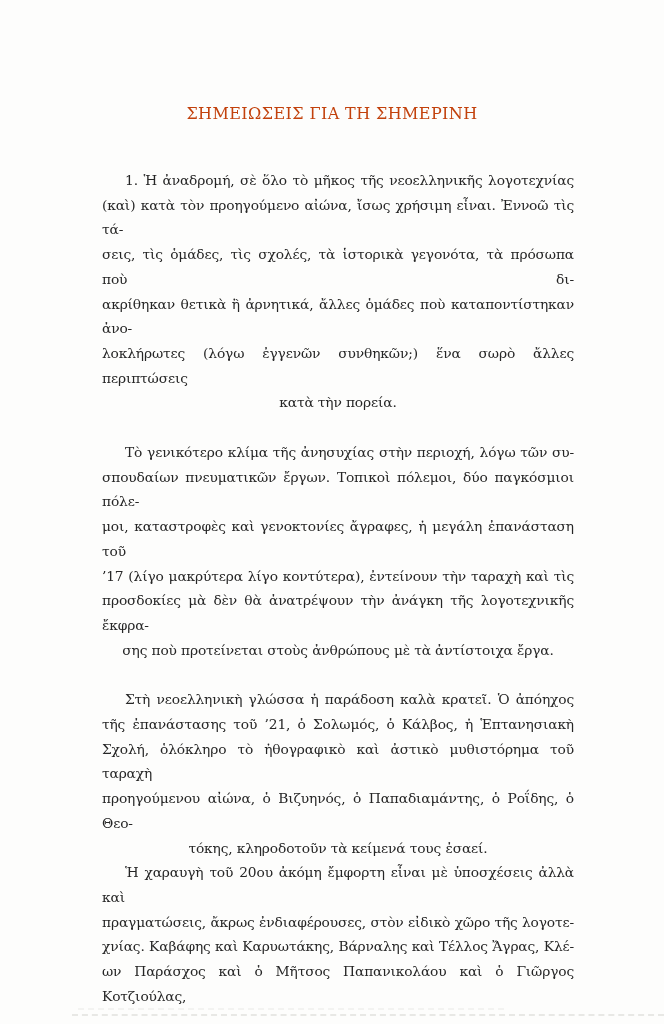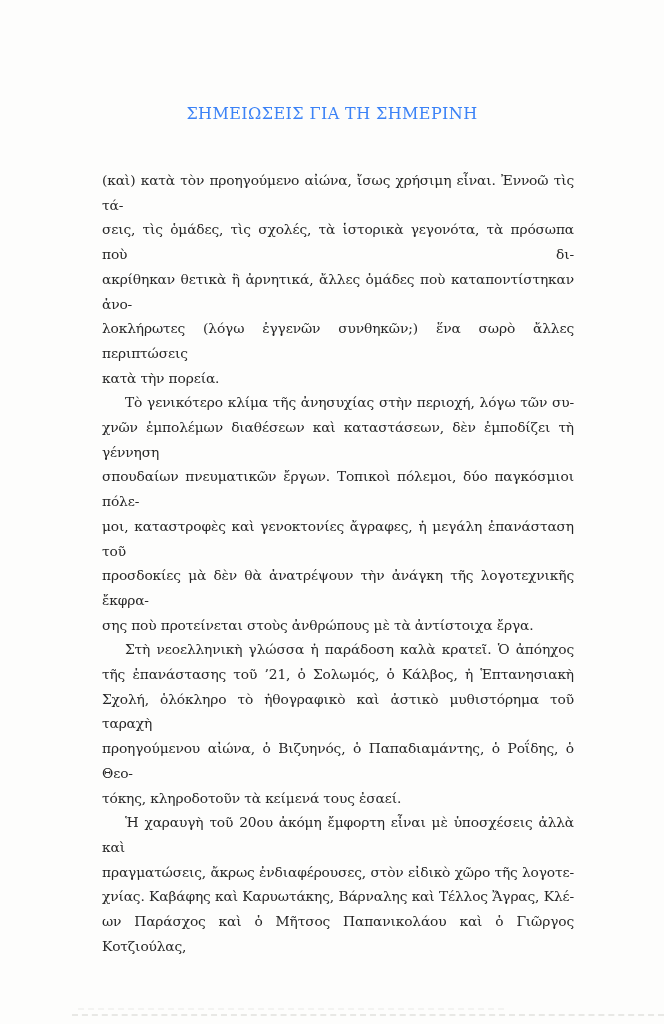--- a/index.html
+++ b/index.html
@@ -18,36 +18,37 @@
   }
   .title-block {
     position: absolute;
     top: 101px;
     left: 0;
     width: 664px;
     text-align: center;
     font-size: 16px;
     line-height: 25px;
     letter-spacing: 0.4px;
-    color: #3b82f6;
+    color: #c2410c;
   }
   .text-body {
     position: absolute;
     left: 102px;
     top: 168px;
     width: 472px;
     font-size: 13.8px;
     line-height: 24.7px;
     letter-spacing: -0.15px;
   }
   .para { margin: 0; }
-  .para.gap { }
+  .para.gap { margin-top: 25px; }
   .line {
     overflow: hidden;
     white-space: normal;
+    text-align: center;
   }
   .line.jfy {
     text-align: justify;
     text-align-last: justify;
   }
   .line.indent { text-indent: 23px; }
   .page-edge-line {
     position: absolute;
     left: 72px;
     right: 0px;
@@ -68,31 +69,32 @@
 <body>
 
 <div class="page">
 
   <div class="title-block">
     <div>ΣΗΜΕΙΩΣΕΙΣ ΓΙΑ ΤΗ ΣΗΜΕΡΙΝΗ</div>
   </div>
 
   <div class="text-body">
       <div class="para">
+        <div class="line jfy indent">1. Ἡ ἀναδρομή, σὲ ὅλο τὸ μῆκος τῆς νεοελληνικῆς λογοτεχνίας</div>
         <div class="line jfy">(καὶ) κατὰ τὸν προηγούμενο αἰώνα, ἴσως χρήσιμη εἶναι. Ἐννοῶ τὶς τά-</div>
         <div class="line jfy">σεις, τὶς ὁμάδες, τὶς σχολές, τὰ ἱστορικὰ γεγονότα, τὰ πρόσωπα ποὺ δι-</div>
         <div class="line jfy">ακρίθηκαν θετικὰ ἢ ἀρνητικά, ἄλλες ὁμάδες ποὺ καταποντίστηκαν ἀνο-</div>
         <div class="line jfy">λοκλήρωτες (λόγω ἐγγενῶν συνθηκῶν;) ἕνα σωρὸ ἄλλες περιπτώσεις</div>
         <div class="line">κατὰ τὴν πορεία.</div>
       </div>
       <div class="para gap">
         <div class="line jfy indent">Τὸ γενικότερο κλίμα τῆς ἀνησυχίας στὴν περιοχή, λόγω τῶν συ-</div>
-        <div class="line jfy">χνῶν ἐμπολέμων διαθέσεων καὶ καταστάσεων, δὲν ἐμποδίζει τὴ γέννηση</div>
         <div class="line jfy">σπουδαίων πνευματικῶν ἔργων. Τοπικοὶ πόλεμοι, δύο παγκόσμιοι πόλε-</div>
         <div class="line jfy">μοι, καταστροφὲς καὶ γενοκτονίες ἄγραφες, ἡ μεγάλη ἐπανάσταση τοῦ</div>
+        <div class="line jfy">’17 (λίγο μακρύτερα λίγο κοντύτερα), ἐντείνουν τὴν ταραχὴ καὶ τὶς</div>
         <div class="line jfy">προσδοκίες μὰ δὲν θὰ ἀνατρέψουν τὴν ἀνάγκη τῆς λογοτεχνικῆς ἔκφρα-</div>
         <div class="line">σης ποὺ προτείνεται στοὺς ἀνθρώπους μὲ τὰ ἀντίστοιχα ἔργα.</div>
       </div>
       <div class="para gap">
         <div class="line jfy indent">Στὴ νεοελληνικὴ γλώσσα ἡ παράδοση καλὰ κρατεῖ. Ὁ ἀπόηχος</div>
         <div class="line jfy">τῆς ἐπανάστασης τοῦ ’21, ὁ Σολωμός, ὁ Κάλβος, ἡ Ἑπτανησιακὴ</div>
         <div class="line jfy">Σχολή, ὁλόκληρο τὸ ἠθογραφικὸ καὶ ἀστικὸ μυθιστόρημα τοῦ ταραχὴ</div>
         <div class="line jfy">προηγούμενου αἰώνα, ὁ Βιζυηνός, ὁ Παπαδιαμάντης, ὁ Ροΐδης, ὁ Θεο-</div>
         <div class="line">τόκης, κληροδοτοῦν τὰ κείμενά τους ἐσαεί.</div>
       </div>

